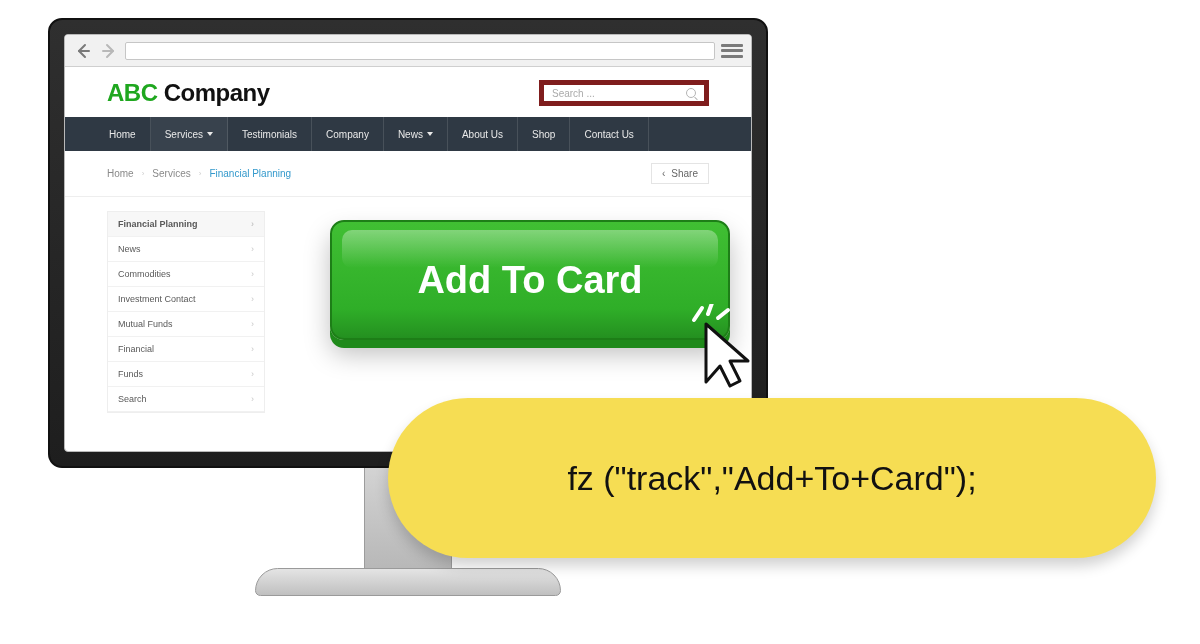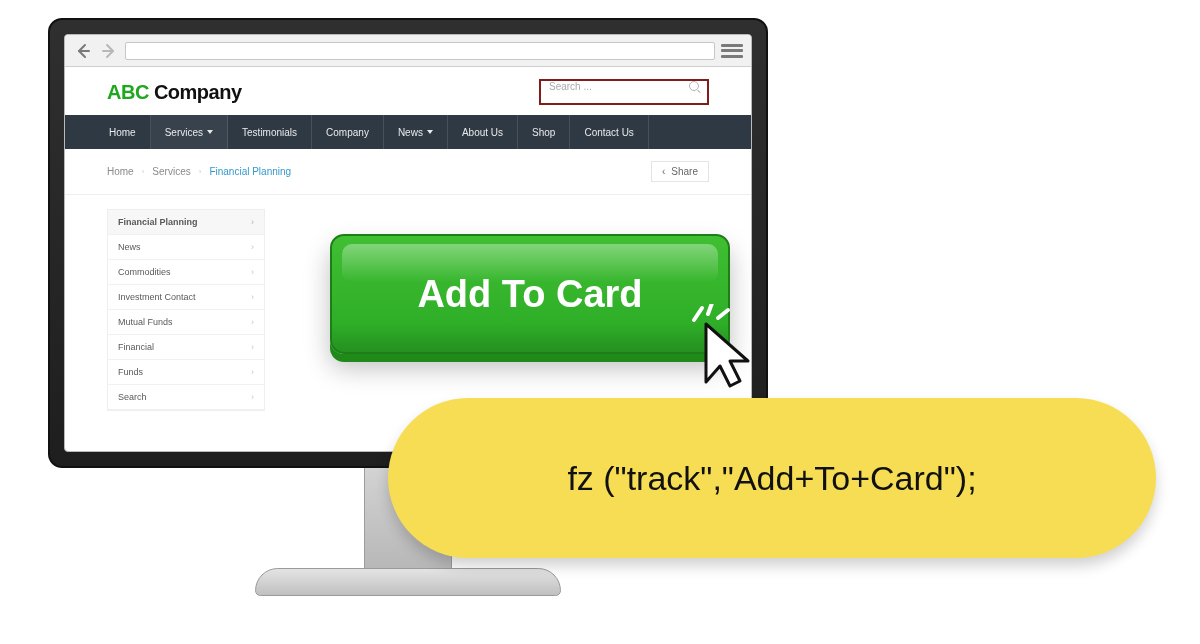--- a/index.html
+++ b/index.html
@@ -77,26 +77,26 @@
     cursor: pointer;
   }
   .hamburger span { display:block; height:3px; background:#7a7a7a; border-radius:1px; }
 
   
   .site-header {
     display: flex; align-items: center; justify-content: space-between;
     padding: 12px 42px 10px 42px;
     background: #fff;
   }
-  .logo { font-size: 20px; font-weight: 900; letter-spacing: -0.5px; color:#111; font-family: Arial Black, Arial, sans-serif;}
+  .logo { font-size: 24px; font-weight: 900; letter-spacing: -0.5px; color:#111; font-family: Arial Black, Arial, sans-serif;}
   .logo .abc { color: #1fa71f; }
   .search-wrap {
     width: 170px; height: 26px;
-    border: 2px solid #7f1d1d;
-    display: flex; 
+    border: 5px solid #7f1d1d;
+    display: flex; align-items: center;
     padding: 0 8px;
     font-size: 10px; color: #aaa;
   }
   .search-wrap .txt { flex:1; }
   .search-wrap .mag {
     width: 10px; height:10px; border:1px solid #b5b5b5; border-radius:50%;
     position: relative;
   }
   .search-wrap .mag::after{
     content:""; position:absolute; width:4px; height:1px; background:#b5b5b5;
@@ -151,21 +151,21 @@
     border-bottom: 1px solid #f1f1f1;
     display:flex; justify-content: space-between; align-items:center;
     cursor:pointer;
   }
   .side-item.selected { background:#f7f7f7; font-weight:bold; }
   .chev { color:#c8c8c8; font-size:9px;}
 
   
   .cta {
     position:absolute;
-    left: 330px; top: 234px;
+    left: 330px; top: 220px;
     width: 400px; height: 120px;
     background: linear-gradient(180deg,#40bf33 0%, #2fae28 75%, #249020 100%);
     border-radius: 14px;
     border: 2px solid #1d7e17;
     box-shadow: 0 8px 0 #1f8a1a, 0 14px 26px rgba(0,0,0,0.25);
     display:flex; align-items:center; justify-content:center;
     color:#fff; font-size:38px; font-weight:700;
     cursor:pointer;
   }
   .cta::before{

